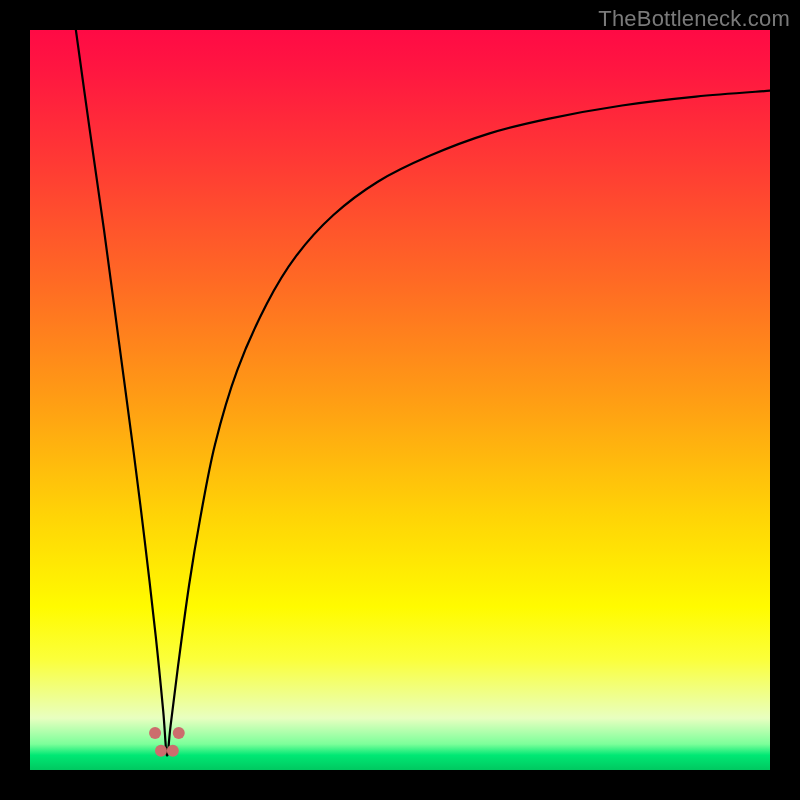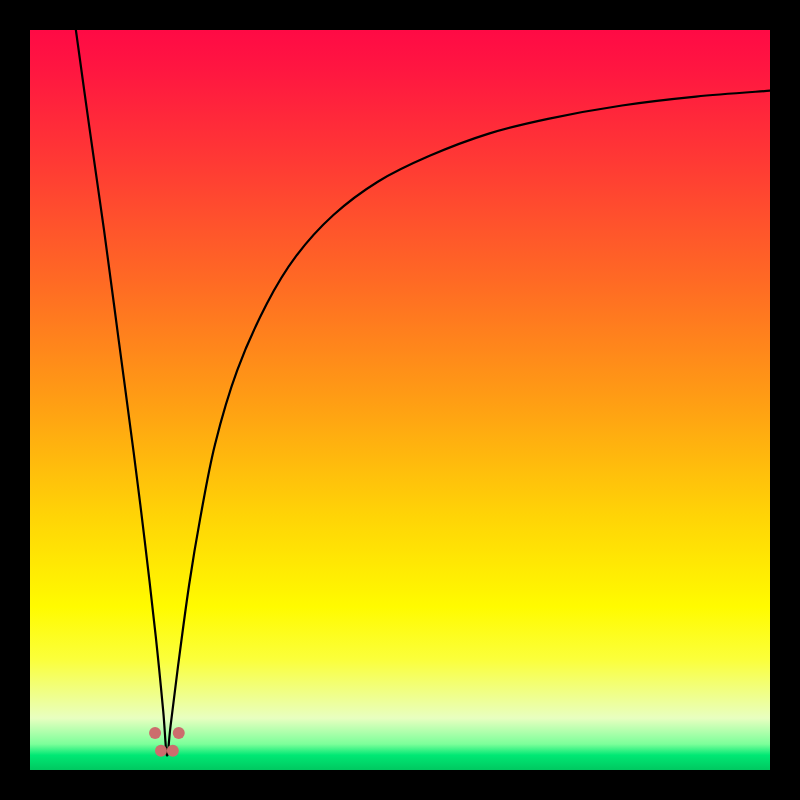--- a/index.html
+++ b/index.html
@@ -65,13 +65,14 @@
     <svg viewBox="0 0 740 740">
       <path d="M 45.88 0.00 C 48.10 16.03, 54.51 62.90, 59.20 96.20 C 63.89 129.50, 69.07 164.03, 74.00 199.80 C 78.93 235.57, 83.87 273.80, 88.80 310.80 C 93.73 347.80, 99.28 388.50, 103.60 421.80 C 107.92 455.10, 111.00 479.77, 114.70 510.60 C 118.40 541.43, 122.72 578.43, 125.80 606.80 C 128.88 635.17, 131.35 661.07, 133.20 680.80 C 135.05 700.53, 135.67 722.73, 136.90 725.20 C 138.13 727.67, 138.75 710.40, 140.60 695.60 C 142.45 680.80, 144.92 659.83, 148.00 636.40 C 151.08 612.97, 155.40 579.67, 159.10 555.00 C 162.80 530.33, 165.88 511.83, 170.20 488.40 C 174.52 464.97, 178.83 439.07, 185.00 414.40 C 191.17 389.73, 198.57 363.83, 207.20 340.40 C 215.83 316.97, 226.93 292.92, 236.80 273.80 C 246.67 254.68, 255.30 240.50, 266.40 225.70 C 277.50 210.90, 289.83 197.33, 303.40 185.00 C 316.97 172.67, 331.77 161.57, 347.80 151.70 C 363.83 141.83, 381.10 133.82, 399.60 125.80 C 418.10 117.78, 439.07 109.77, 458.80 103.60 C 478.53 97.43, 495.80 93.49, 518.00 88.80 C 540.20 84.11, 567.33 79.18, 592.00 75.48 C 616.67 71.78, 641.33 69.07, 666.00 66.60 C 690.67 64.13, 727.67 61.67, 740.00 60.68" fill="none" stroke="#000" stroke-width="2.2" stroke-linecap="round" stroke-linejoin="round"></path>
       <g>
           <circle cx="125.06" cy="703.00" r="6" fill="#cc6d6d"></circle>
           <circle cx="130.98" cy="720.76" r="6" fill="#cc6d6d"></circle>
           <circle cx="142.82" cy="720.76" r="6" fill="#cc6d6d"></circle>
           <circle cx="148.74" cy="703.00" r="6" fill="#cc6d6d"></circle>
         </g>
     </svg>
   </div>
+  <div class="watermark">TheBottleneck.com</div>
 </div>
 
 </body></html>

